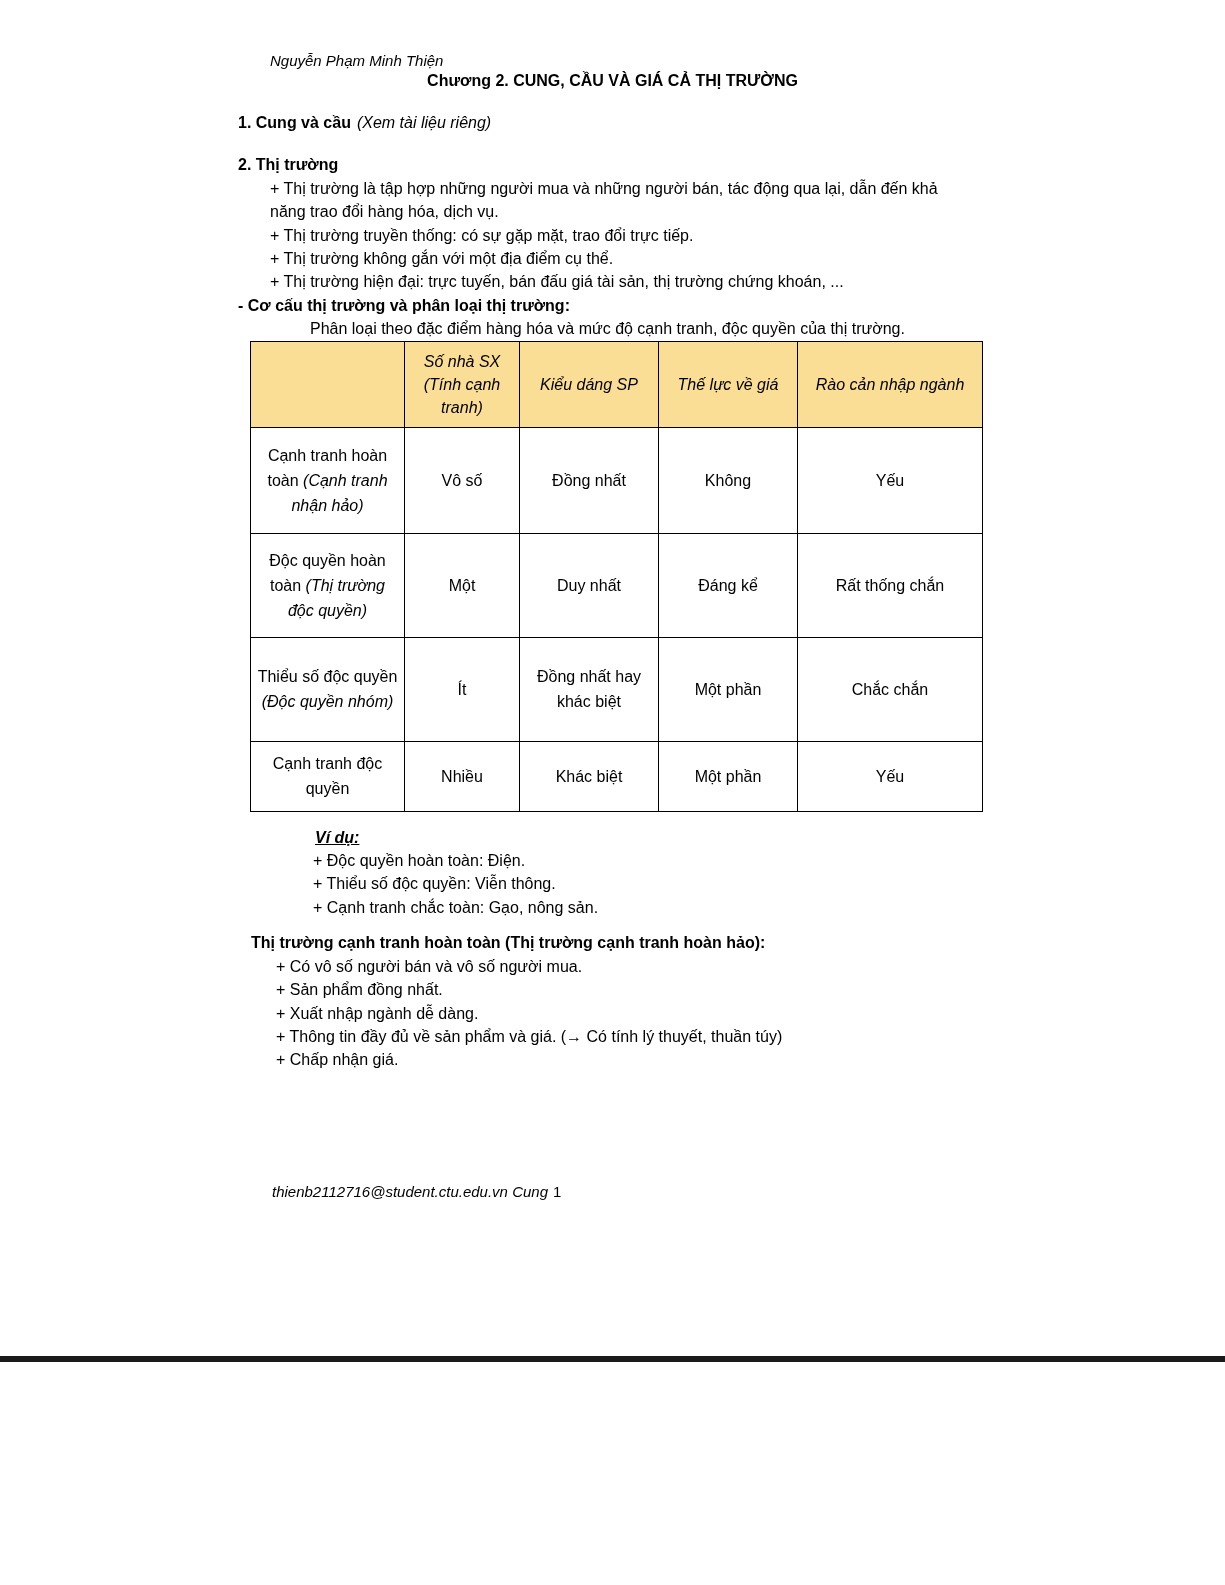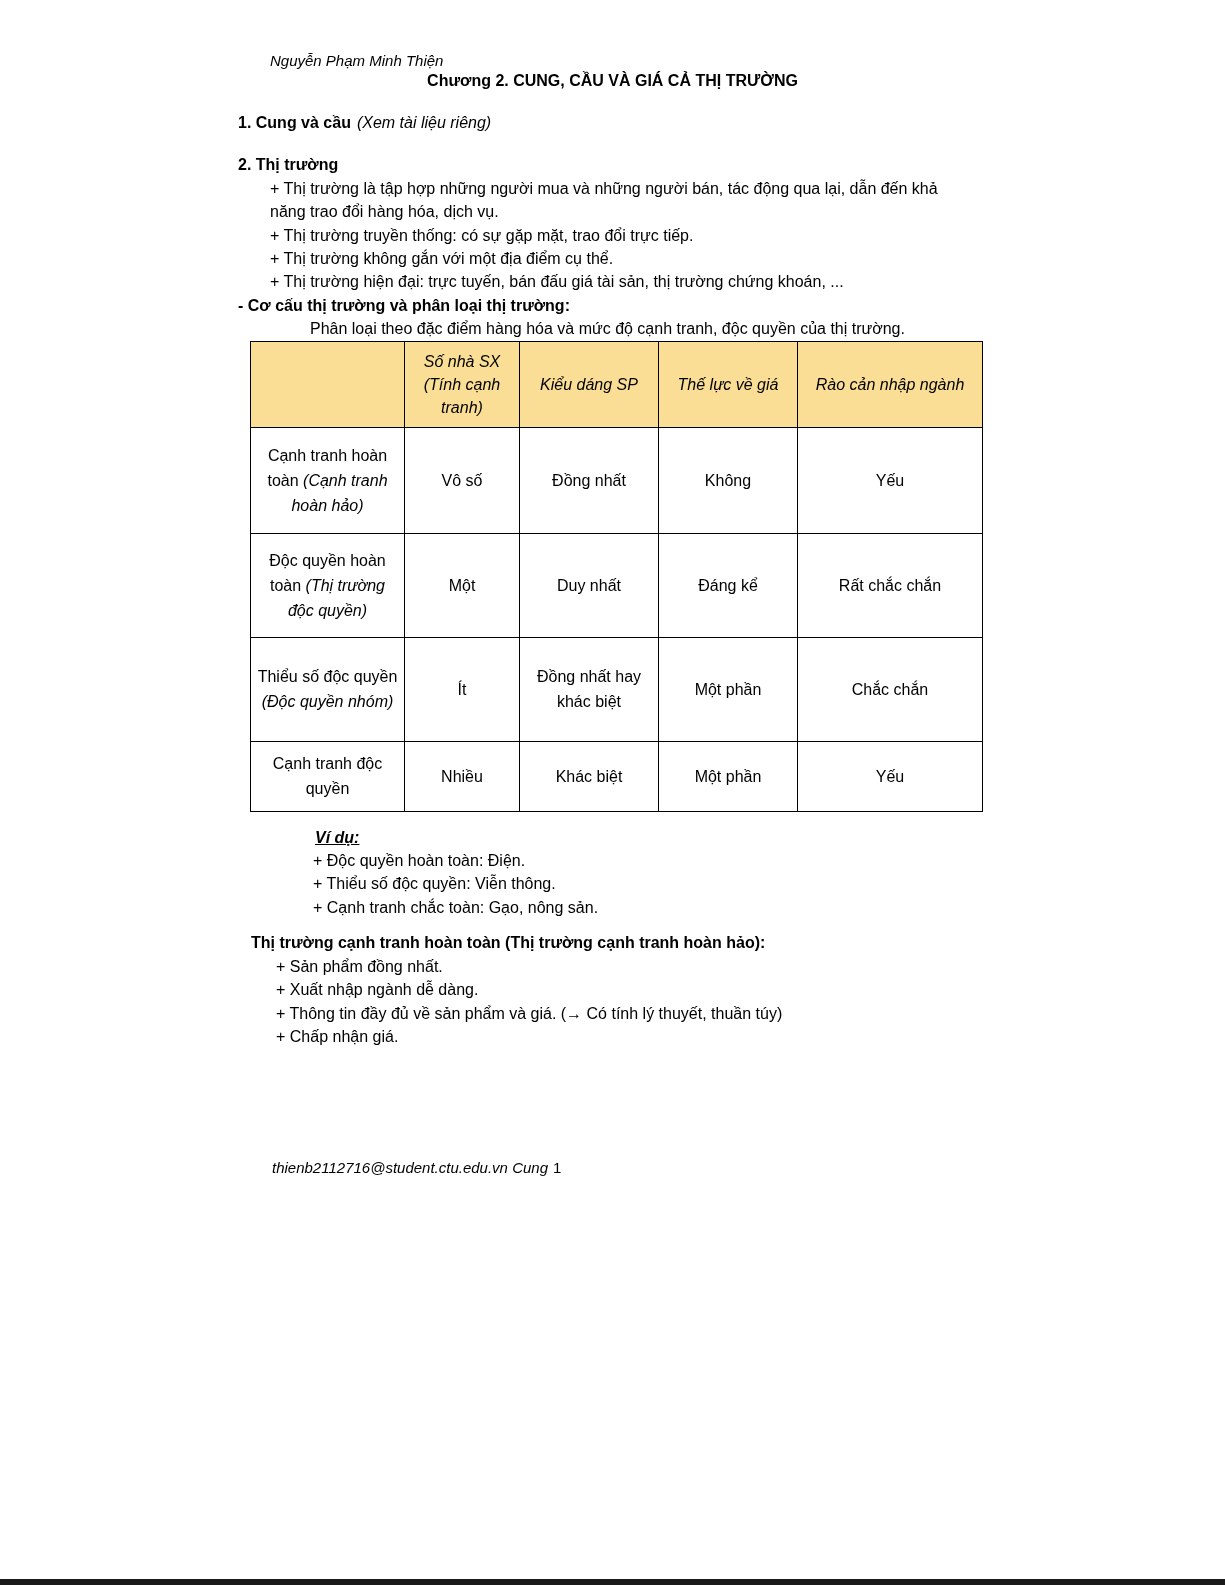--- a/index.html
+++ b/index.html
@@ -1,19 +1,19 @@
 <!DOCTYPE html>
 <html><head>
 <meta charset="utf-8">
 <style>
   html, body { margin: 0; padding: 0; background: #ffffff; }
   .page {
     position: relative;
     width: 1225px;
-    height: 1585px;
+    height: 1362px;
     background: #ffffff;
     font-family: "Liberation Sans", sans-serif;
     font-size: 16px;
     line-height: 23.4px;
     color: #000000;
     overflow: hidden;
   }
   p { margin: 0; padding: 0; }
 
   .author {
@@ -132,32 +132,32 @@
       <tr class="tr-head">
         <th></th>
         <th>Số nhà SX (Tính cạnh tranh)</th>
         <th>Kiểu dáng SP</th>
         <th>Thế lực về giá</th>
         <th>Rào cản nhập ngành</th>
       </tr>
     </thead>
     <tbody>
       <tr class="tr-r1">
-        <td><span>Cạnh tranh hoàn toàn</span> <span class="row-note">(Cạnh tranh hoàn hảo)</span></td>
+        <td><span>Cạnh tranh hoàn toàn</span> <span class="row-note">(Cạnh tranh nhận hảo)</span></td>
         <td>Vô số</td>
         <td>Đồng nhất</td>
         <td>Không</td>
         <td>Yếu</td>
       </tr>
       <tr class="tr-r2">
         <td><span>Độc quyền hoàn toàn</span> <span class="row-note">(Thị trường độc quyền)</span></td>
         <td>Một</td>
         <td>Duy nhất</td>
         <td>Đáng kể</td>
-        <td>Rất chắc chắn</td>
+        <td>Rất thống chắn</td>
       </tr>
       <tr class="tr-r3">
         <td><span>Thiểu số độc quyền</span> <span class="row-note">(Độc quyền nhóm)</span></td>
         <td>Ít</td>
         <td>Đồng nhất hay khác biệt</td>
         <td>Một phần</td>
         <td>Chắc chắn</td>
       </tr>
       <tr class="tr-r4">
         <td><span>Cạnh tranh độc quyền</span><span class="row-note"></span></td>
@@ -168,20 +168,21 @@
       </tr>
     </tbody>
   </table>
 
   <p class="vidu-head">Ví dụ:</p>
   <p class="vidu-item">+ Độc quyền hoàn toàn: Điện.</p>
   <p class="vidu-item">+ Thiểu số độc quyền: Viễn thông.</p>
   <p class="vidu-item">+ Cạnh tranh chắc toàn: Gạo, nông sản.</p>
 
   <p class="pm-head">Thị trường cạnh tranh hoàn toàn (Thị trường cạnh tranh hoàn hảo):</p>
+  <p class="pm-item">+ Có vô số người bán và vô số người mua.</p>
   <p class="pm-item">+ Sản phẩm đồng nhất.</p>
   <p class="pm-item">+ Xuất nhập ngành dễ dàng.</p>
   <p class="pm-item">+ Thông tin đầy đủ về sản phẩm và giá. (→ Có tính lý thuyết, thuần túy)</p>
   <p class="pm-item">+ Chấp nhận giá.</p>
 
   <p class="footer"><span>thienb2112716@student.ctu.edu.vn Cung</span><span class="page-num">1</span></p>
 
   <div class="bottom-bar"></div>
 
 </div>

